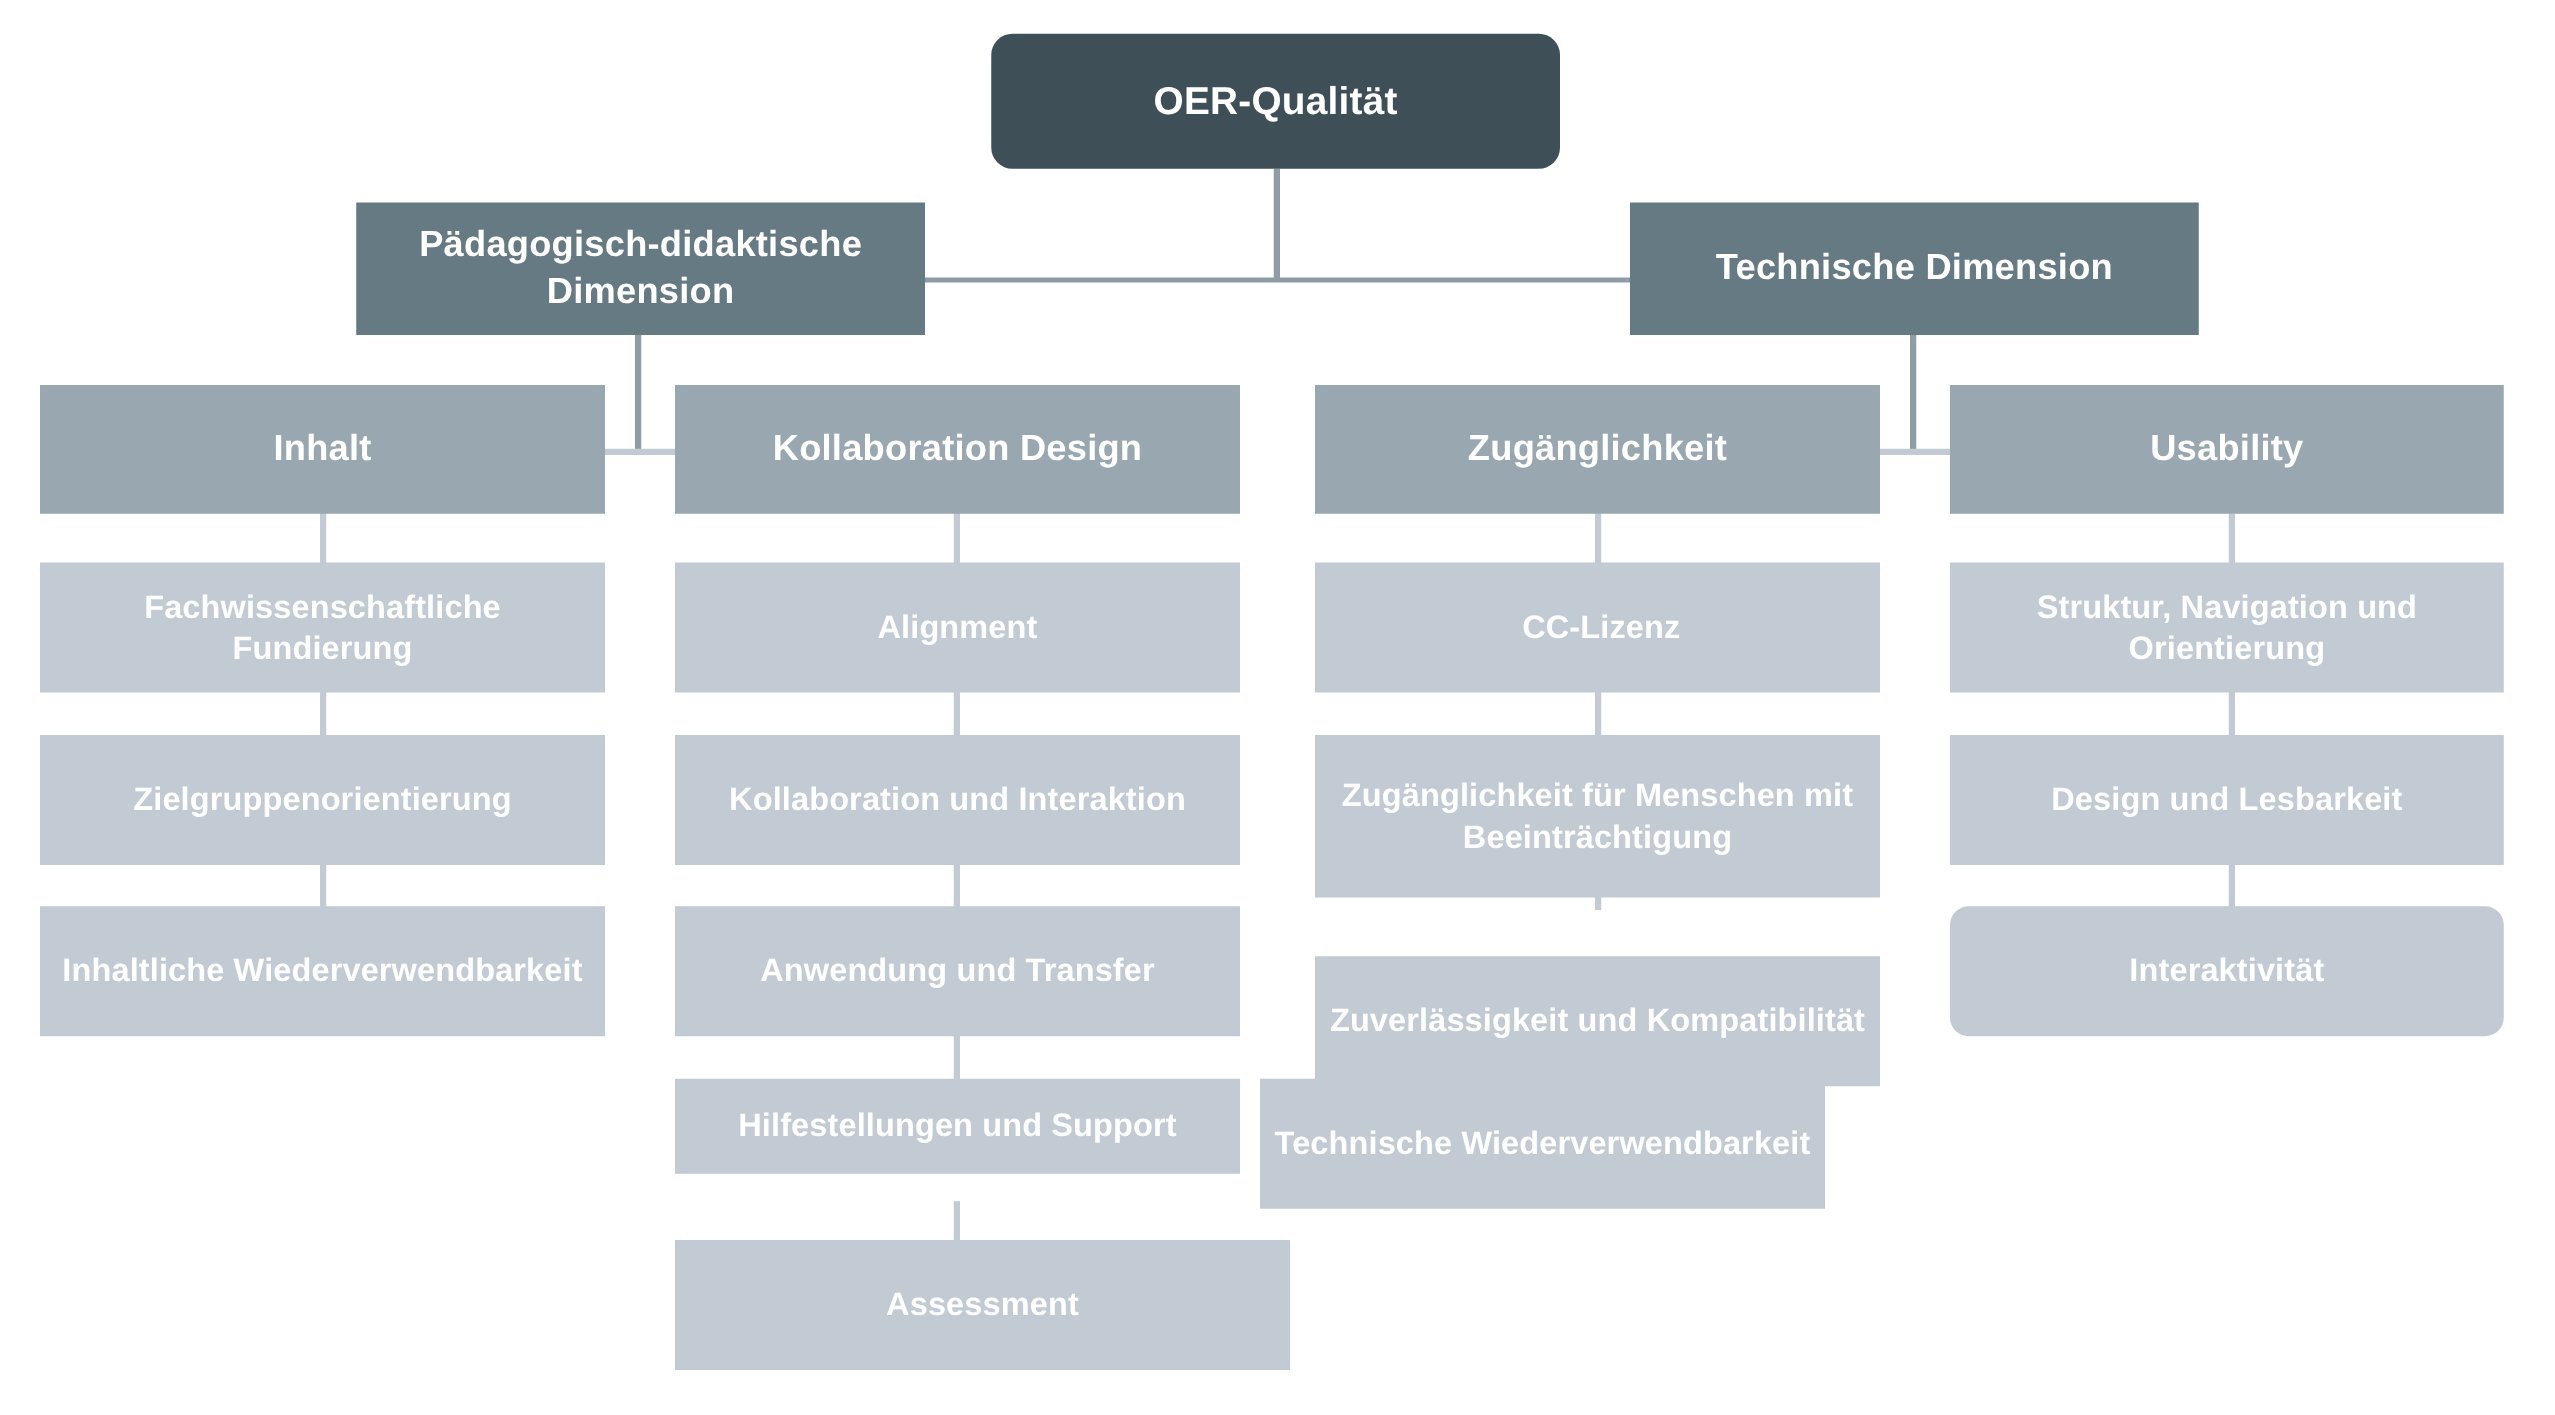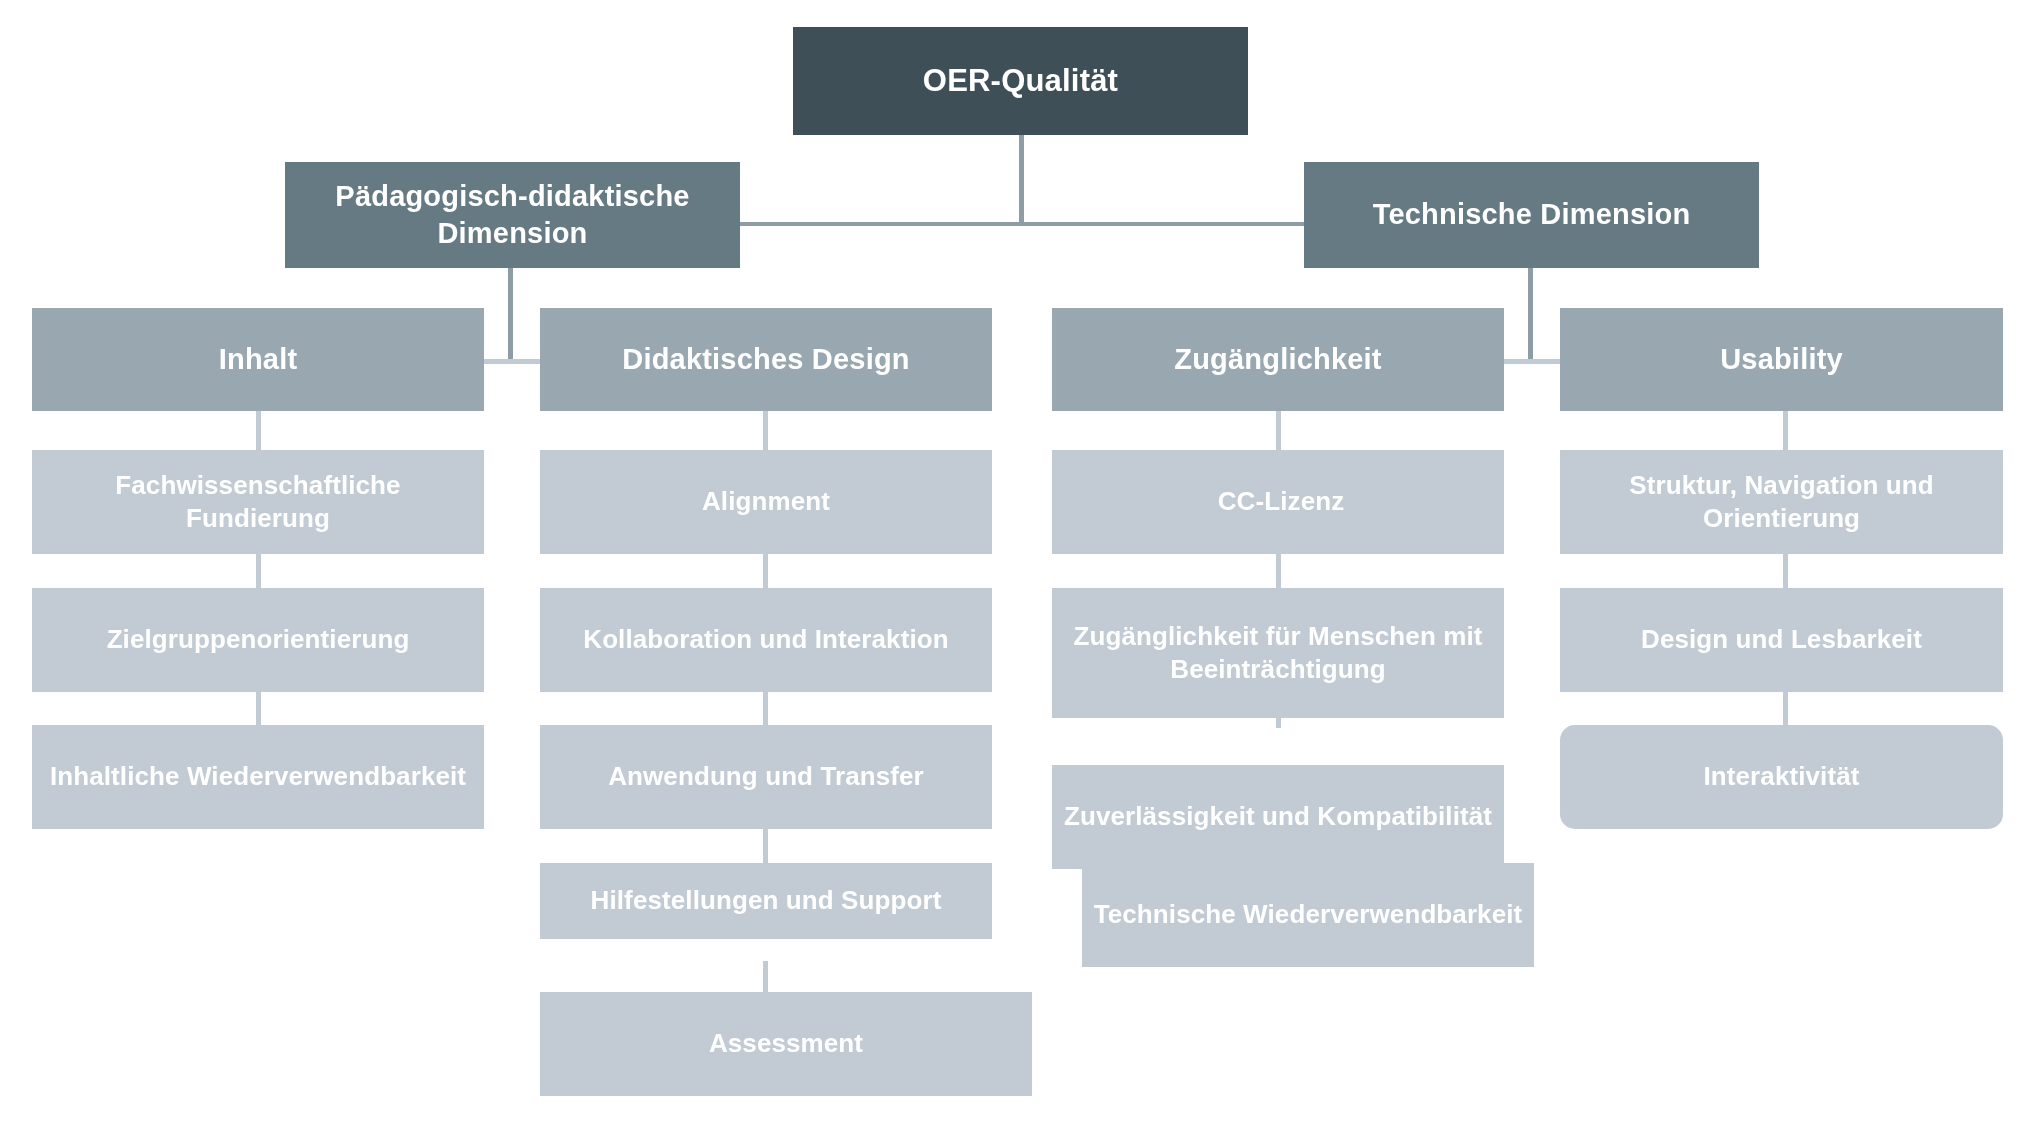--- a/index.html
+++ b/index.html
@@ -36,20 +36,21 @@
     line-height: 1.28;
     z-index: 2;
     box-sizing: border-box;
     padding: 4px 10px;
   }
 
   .node.root {
     background: #3f4f57;
     font-size: 31px;
     letter-spacing: .2px;
+    border-radius: 17px;
   }
   .node.dimension {
     background: #667a84;
     font-size: 29px;
     letter-spacing: .2px;
   }
   .node.category {
     background: #99a8b0;
     font-size: 29px;
     letter-spacing: .2px;
@@ -107,21 +108,21 @@
 
   <div class="node dimension" style="left:1304px; top:162px; width:455px; height:106px;">
     <span>Technische Dimension</span>
   </div>
 
   <div class="node category" style="left:32px; top:308px; width:452px; height:103px;">
     <span>Inhalt</span>
   </div>
 
   <div class="node category" style="left:540px; top:308px; width:452px; height:103px;">
-    <span>Didaktisches Design</span>
+    <span>Kollaboration Design</span>
   </div>
 
   <div class="node category" style="left:1052px; top:308px; width:452px; height:103px;">
     <span>Zugänglichkeit</span>
   </div>
 
   <div class="node category" style="left:1560px; top:308px; width:443px; height:103px;">
     <span>Usability</span>
   </div>
 
@@ -153,21 +154,21 @@
 
   <div class="node leaf" style="left:1052px; top:450px; width:452px; height:104px;padding-left:16px;">
     <span>CC-Lizenz</span>
   </div>
   <div class="node leaf" style="left:1052px; top:588px; width:452px; height:130px;">
     <span>Zugänglichkeit für Menschen mit Beeinträchtigung</span>
   </div>
   <div class="node leaf" style="left:1052px; top:725px; width:452px; height:104px;margin-top:40px;">
     <span>Zuverlässigkeit und Kompatibilität</span>
   </div>
-  <div class="node leaf" style="left:1082px; top:863px; width:452px; height:104px;">
+  <div class="node leaf" style="left:1008px; top:863px; width:452px; height:104px;">
     <span>Technische Wiederverwendbarkeit</span>
   </div>
 
   <div class="node leaf" style="left:1560px; top:450px; width:443px; height:104px;">
     <span>Struktur, Navigation und Orientierung</span>
   </div>
   <div class="node leaf" style="left:1560px; top:588px; width:443px; height:104px;">
     <span>Design und Lesbarkeit</span>
   </div>
   <div class="node leaf" style="left:1560px; top:725px; width:443px; height:104px;border-radius:15px;">

